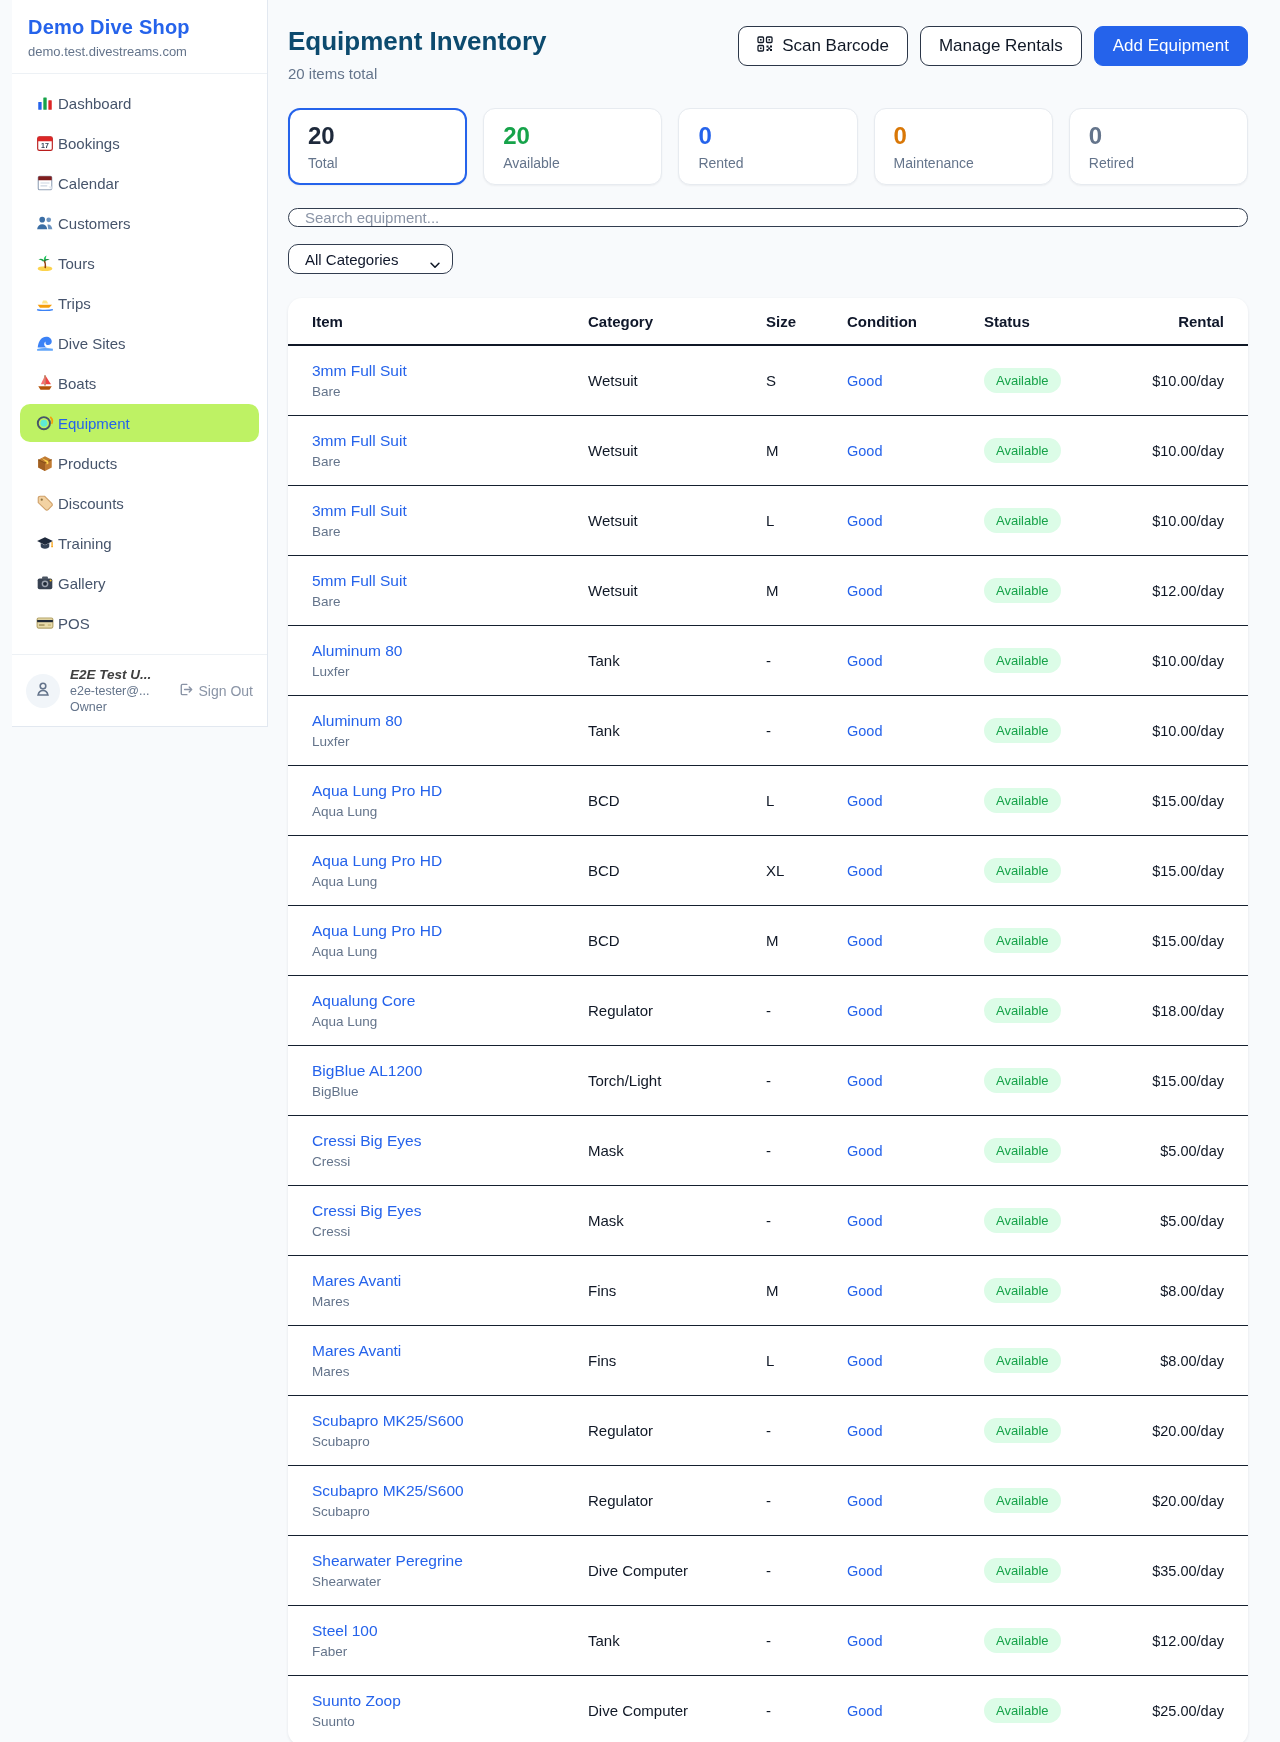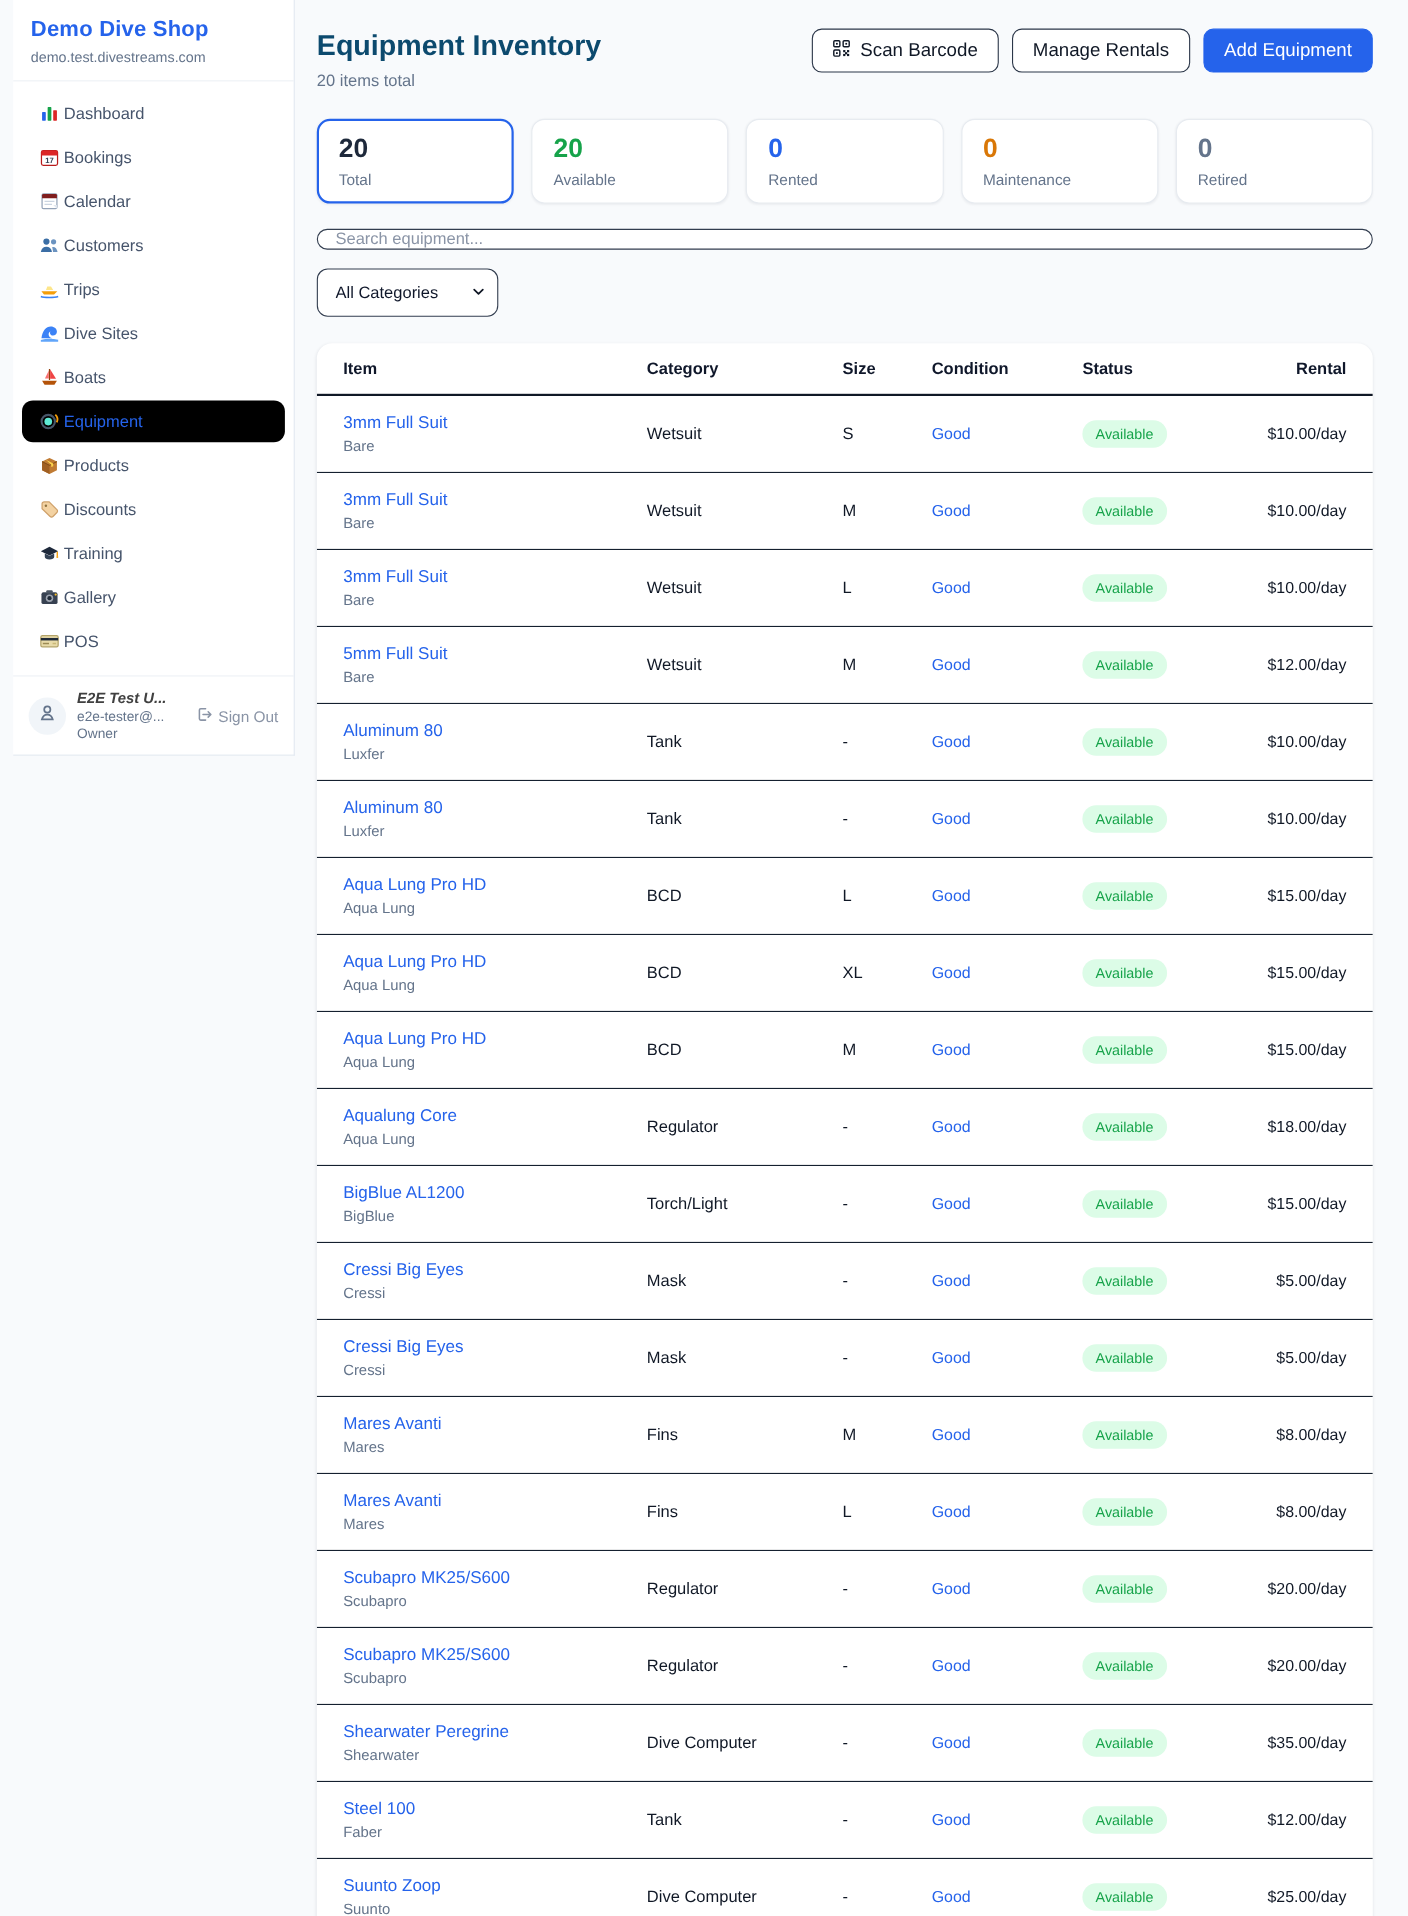--- a/index.html
+++ b/index.html
@@ -17,21 +17,21 @@
   }
   .brand{padding:16px 16px 14px;}
   .brand-name{font-size:20px;font-weight:700;color:#2563eb;letter-spacing:.2px;}
   .brand-domain{font-size:13px;color:#64748b;margin-top:5px;}
   .nav{border-top:1px solid #edf1f5;padding:10px 8px;}
   .nav-item{
     display:flex;align-items:center;gap:4px;
     padding:10px 16px;border-radius:10px;margin-bottom:2px;
     font-size:15px;color:#46546b;cursor:pointer;
   }
-  .nav-item.active{background:#000000;color:#2563eb;text-align:center;}
+  .nav-item.active{background:#bef264;color:#2563eb;text-align:center;}
   .nav-icon{width:18px;height:18px;display:inline-flex;flex:0 0 18px;}
   .nav-icon svg{width:18px;height:18px;}
   .user-row{
     border-top:1px solid #edf1f5;padding:12px 14px;
     display:flex;align-items:center;gap:10px;
   }
   .avatar{
     width:34px;height:34px;border-radius:50%;background:#f1f5f9;
     display:flex;align-items:center;justify-content:center;flex:0 0 34px;
   }
@@ -70,21 +70,21 @@
   
   .search-row{display:flex;gap:17px;margin-top:23px;flex-direction:column;}
   .search-input{
     flex:1;height:44px;border:1px solid #323d4f;border-radius:10px;
     padding:0 16px;font-size:15px;background:#fff;color:#0f172a;
     font-family:"Liberation Sans", sans-serif;outline:none;
   }
   .search-input::placeholder{color:#8a94a6;}
   .select-wrap{position:relative;width:165px;}
   .select-wrap select{
-    width:100%;height:44px;border:1px solid #323d4f;border-radius:10px;
+    width:100%;height:30px;border:1px solid #323d4f;border-radius:10px;
     background:#fff;font-size:15px;color:#0f172a;padding:0 30px 0 16px;
     appearance:none;-webkit-appearance:none;cursor:pointer;
     font-family:"Liberation Sans", sans-serif;
   }
   .select-caret{position:absolute;right:11px;top:14px;pointer-events:none;}
   .select-caret svg{width:14px;height:14px;}
   
   .panel{
     margin-top:24px;background:#fff;border-radius:14px;
     box-shadow:0 1px 3px rgba(15,23,42,.09);overflow:hidden;
@@ -147,20 +147,32 @@
       <div class="nav-item">
     <span class="nav-icon">
           <svg viewBox="0 0 16 16">
             <circle cx="5.5" cy="5" r="2.5" fill="#3b6ea5"></circle>
             <path d="M1 13.5c.4-2.9 2.2-4.3 4.5-4.3s4.1 1.4 4.5 4.3z" fill="#3b6ea5"></path>
             <circle cx="11.3" cy="5.2" r="2.1" fill="#6b93c0"></circle>
             <path d="M10.2 9.4c2.1-.4 3.9 1 4.3 4.1h-3.6" fill="#6b93c0"></path>
           </svg>
         </span>
     <span class="nav-label">Customers</span>
+  </div>
+      <div class="nav-item">
+    <span class="nav-icon">
+          <svg viewBox="0 0 16 16">
+            <ellipse cx="8" cy="13" rx="6.5" ry="2.2" fill="#fcd34d"></ellipse>
+            <path d="M8.2 12.5c.4-3 .2-5-1.2-7.2" stroke="#92400e" stroke-width="1.3" fill="none"></path>
+            <path d="M7 5.5C5.5 4 3.8 3.8 2.2 4.8c1.8.2 3 .8 4.2 2z" fill="#16a34a"></path>
+            <path d="M7 5.3c-.2-2 .6-3.3 2.4-4-.6 1.6-.8 2.8-.6 4z" fill="#22c55e"></path>
+            <path d="M7.2 5.5c1.6-1.3 3.3-1.4 5-.3-1.9.1-3.2.6-4.3 1.6z" fill="#15803d"></path>
+          </svg>
+        </span>
+    <span class="nav-label">Tours</span>
   </div>
       <div class="nav-item">
     <span class="nav-icon">
           <svg viewBox="0 0 16 16">
             <path d="M5.2 8.5l1-2.8h3l1.8 2.8z" fill="#fde68a"></path>
             <path d="M1.5 9.5h12.8l-2.6 2.8H3.5z" fill="#f59e0b"></path>
             <path d="M1 13.8c2.5 1 11 1 14 0" stroke="#3b82f6" stroke-width="1.2" fill="none"></path>
           </svg>
         </span>
     <span class="nav-label">Trips</span>

